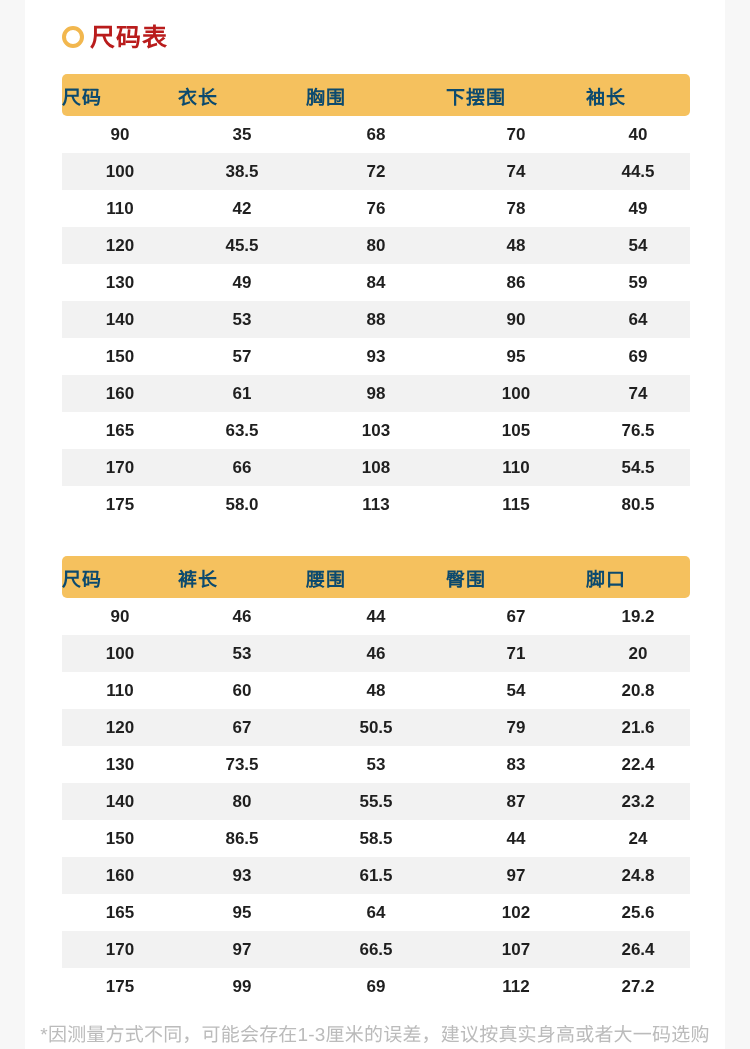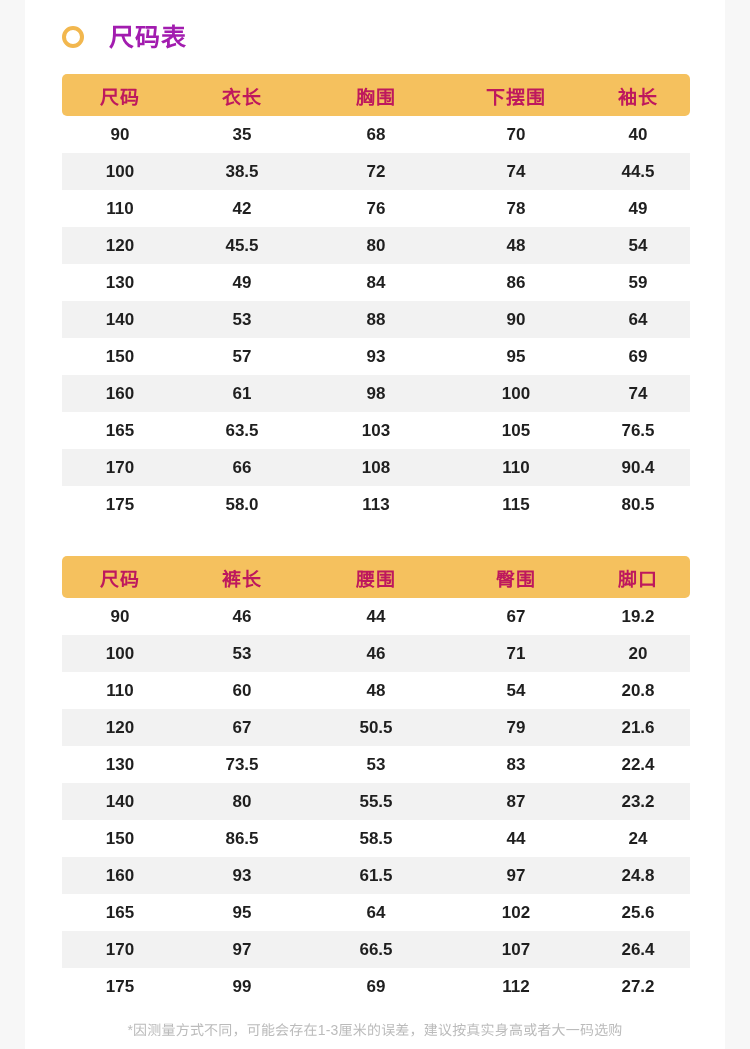--- a/index.html
+++ b/index.html
@@ -42,47 +42,47 @@
   }
   .title-ring {
     width: 22px;
     height: 22px;
     border-radius: 50%;
     border: 4px solid #f2b74e;
     box-sizing: border-box;
     flex: none;
   }
   .title-text {
-    margin-left: 25px;
+    margin-left: 6px;
     font-size: 25px;
     font-weight: 700;
-    color: #a21caf;
+    color: #b91c1c;
     letter-spacing: 1px;
     line-height: 1;
     white-space: nowrap;
   }
 
   
   .size-table {
     position: absolute;
     left: 37px;
     width: 628px;
     border-collapse: collapse;
     table-layout: fixed;
   }
   .size-table.table-1 { top: 74px; }
   .size-table.table-2 { top: 556px; }
 
   .size-table thead th {
     background: #f5c15e;
-    color: #be185d;
+    color: #0c4a6e;
     font-size: 19px;
     font-weight: 700;
     height: 42px;
-    text-align: center;
+    text-align: left;
     letter-spacing: 1px;
     padding: 0;
     border: none;
   }
   .size-table thead th:first-child {
     border-top-left-radius: 5px;
     border-bottom-left-radius: 5px;
   }
   .size-table thead th:last-child {
     border-top-right-radius: 5px;
@@ -112,21 +112,21 @@
   .col-d      { width: 140px; }
   .col-e      { width: 104px; }
 
   
   .footnote {
     position: absolute;
     left: 0;
     right: 0;
     top: 1019px;
     text-align: center;
-    font-size: 14px;
+    font-size: 19px;
     color: #bbbbbb;
     letter-spacing: 0.2px;
     white-space: nowrap;
   }
 </style>
 </head>
 <body>
 
 <div class="page">
   <div class="card">
@@ -215,21 +215,21 @@
           <td>63.5</td>
           <td>103</td>
           <td>105</td>
           <td>76.5</td>
         </tr>
         <tr>
           <td>170</td>
           <td>66</td>
           <td>108</td>
           <td>110</td>
-          <td>90.4</td>
+          <td>54.5</td>
         </tr>
         <tr>
           <td>175</td>
           <td>58.0</td>
           <td>113</td>
           <td>115</td>
           <td>80.5</td>
         </tr>
       </tbody>
     </table>

